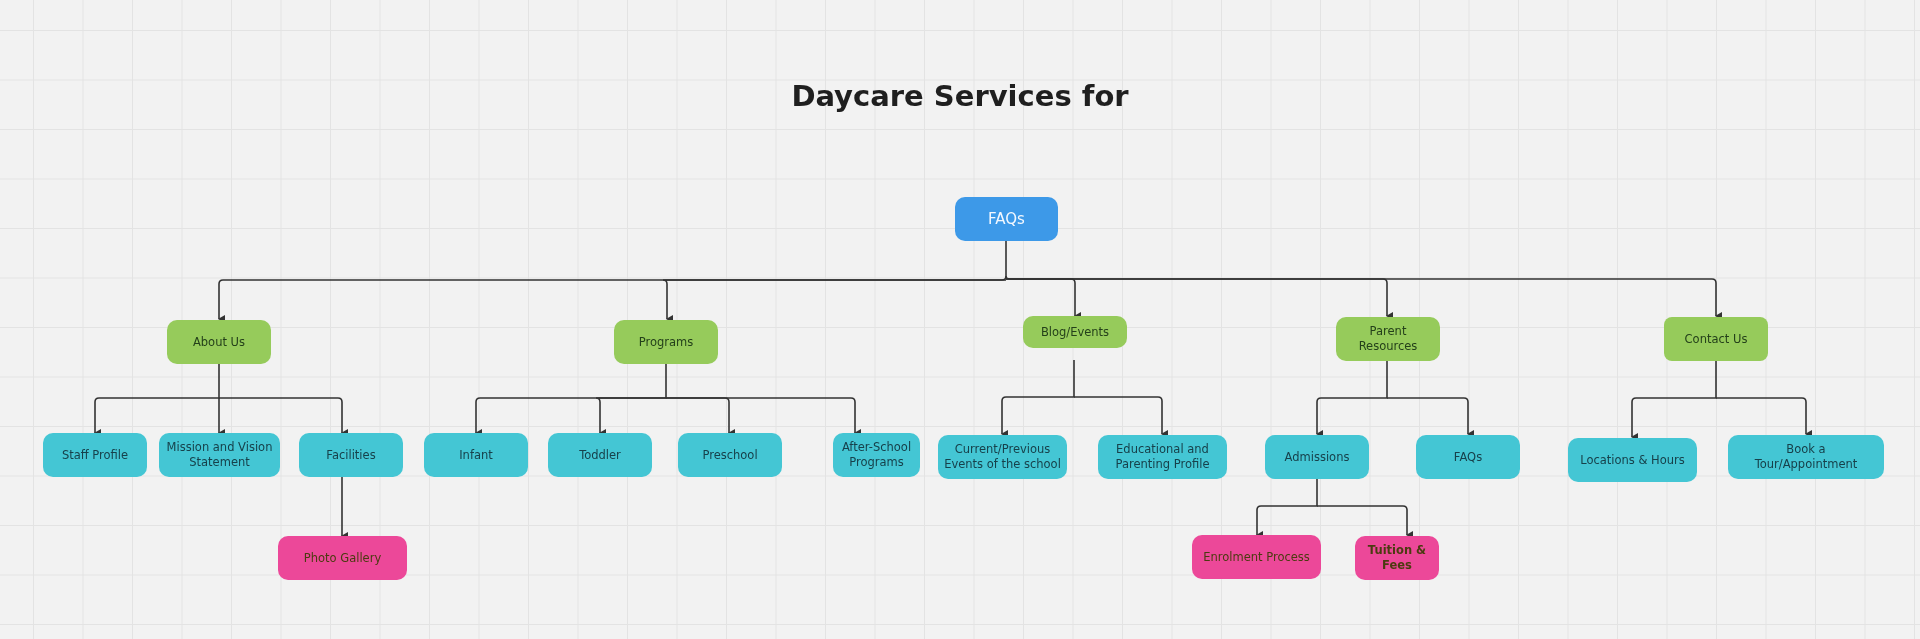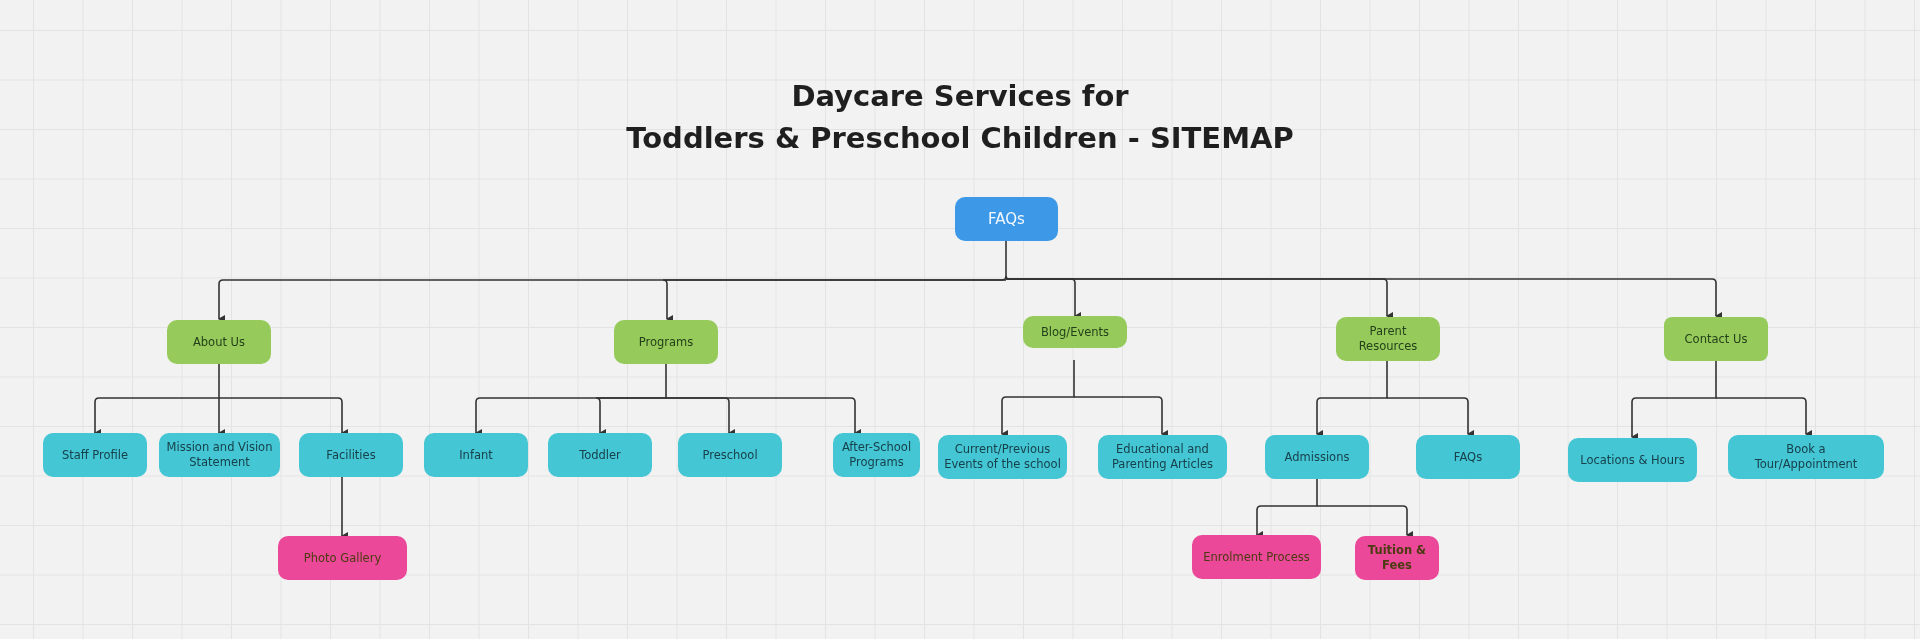--- a/index.html
+++ b/index.html
@@ -30,21 +30,20 @@
   .home { background: #3d99e8; color: #f3f8ff; font-size: 15px; }
   .section { background: #96cb5b; color: #24401a; }
   .page { background: #44c6d4; color: #17414b; }
   .sub { background: #ec4899; color: #4b3b10; }
 </style>
 </head>
 <body>
 
 <div class="title">
   <div>Daycare Services for</div>
-  <div>Toddlers &amp; Preschool Children - SITEMAP</div>
 </div>
 
 <svg class="wires" width="1920" height="639">
   <defs>
     <marker id="arr" markerWidth="8" markerHeight="8" refX="4" refY="6" orient="auto" markerUnits="userSpaceOnUse">
       <path d="M0,0 L8,0 L4,7 Z" fill="#333"></path>
     </marker>
   </defs>
   <g fill="none" stroke="#333" stroke-width="1.6">
 
@@ -121,21 +120,21 @@
   <span>Preschool</span>
 </div>
 <div class="node page" style="left:804px;top:433px;width:87px;height:44px;margin-left:29px;">
   <span>After-School Programs</span>
 </div>
 
 <div class="node page" style="left:938px;top:435px;width:129px;height:44px;">
   <span>Current/Previous Events of the school</span>
 </div>
 <div class="node page" style="left:1098px;top:435px;width:129px;height:44px;">
-  <span>Educational and Parenting Articles</span>
+  <span>Educational and Parenting Profile</span>
 </div>
 
 <div class="node page" style="left:1265px;top:435px;width:104px;height:44px;">
   <span>Admissions</span>
 </div>
 <div class="node page" style="left:1416px;top:435px;width:104px;height:44px;">
   <span>FAQs</span>
 </div>
 <div class="node sub" style="left:1192px;top:535px;width:129px;height:44px;">
   <span>Enrolment Process</span>

